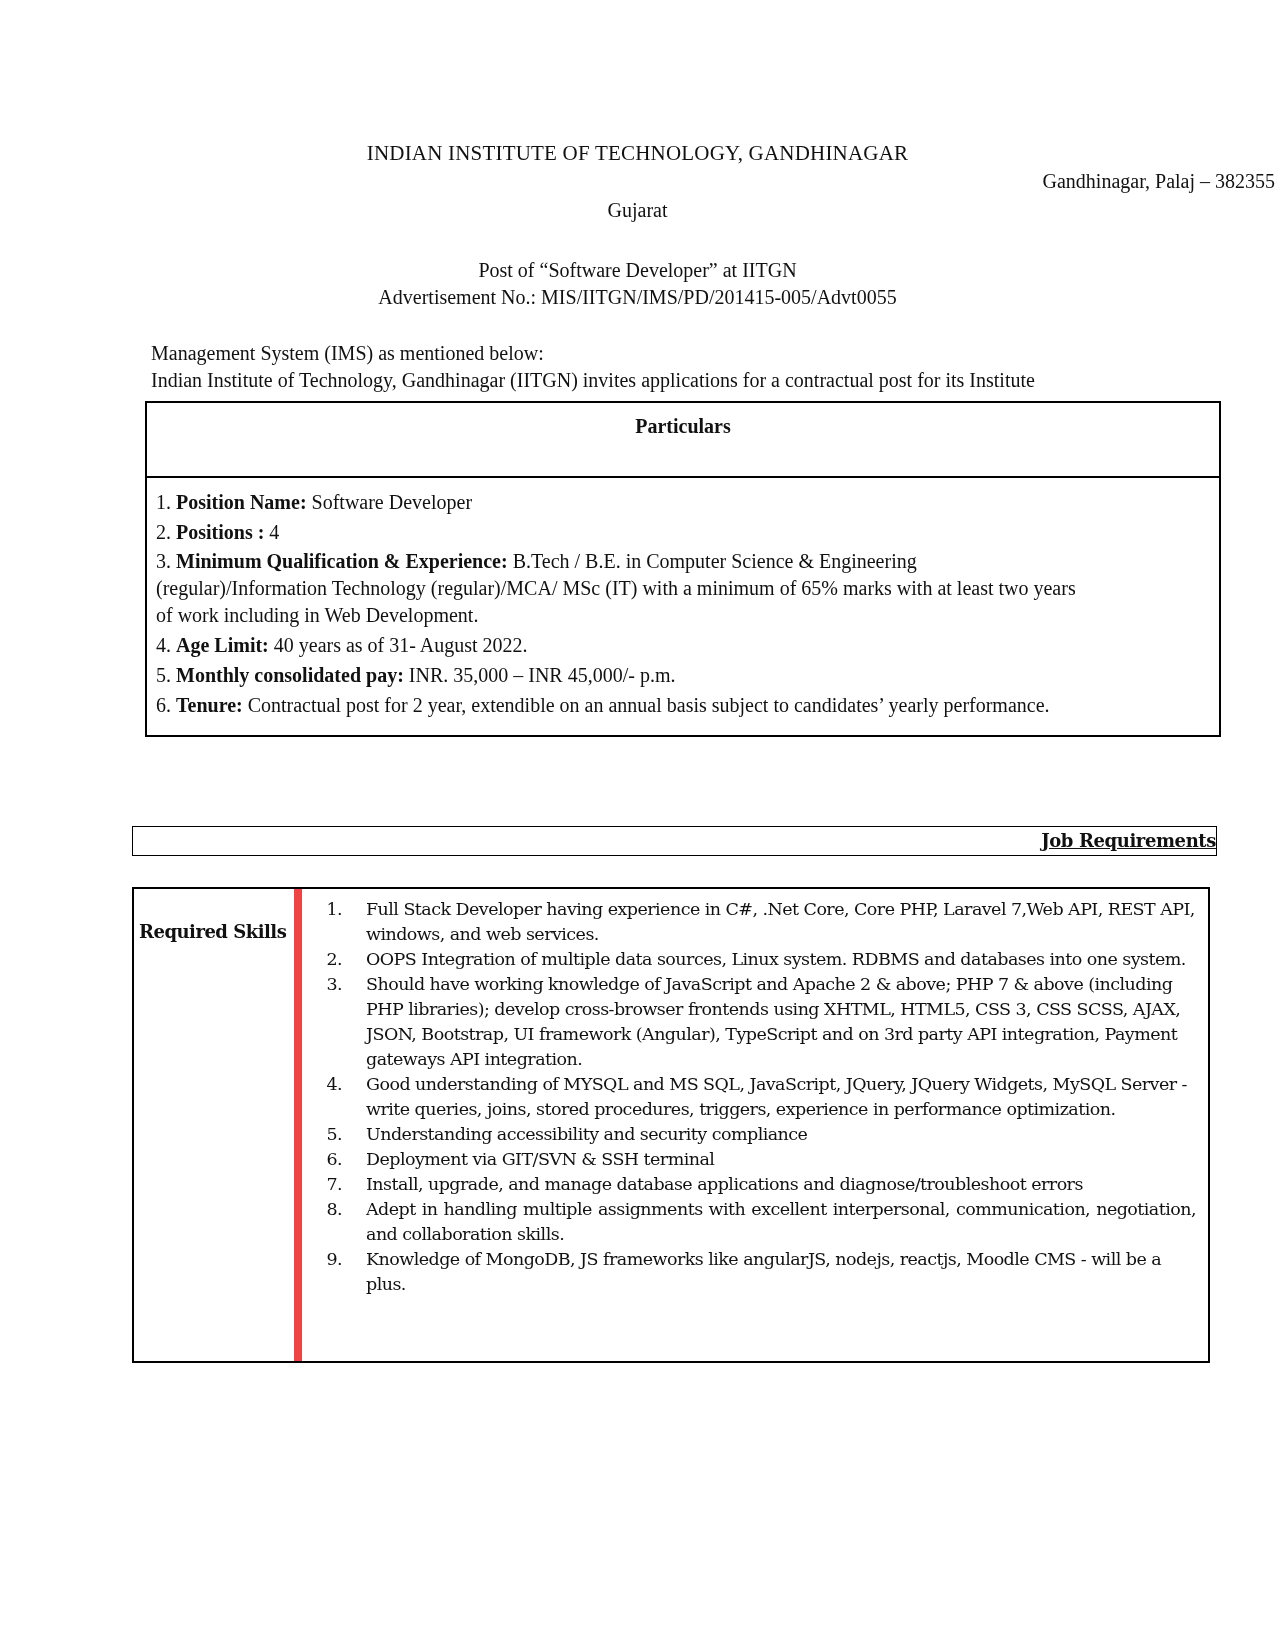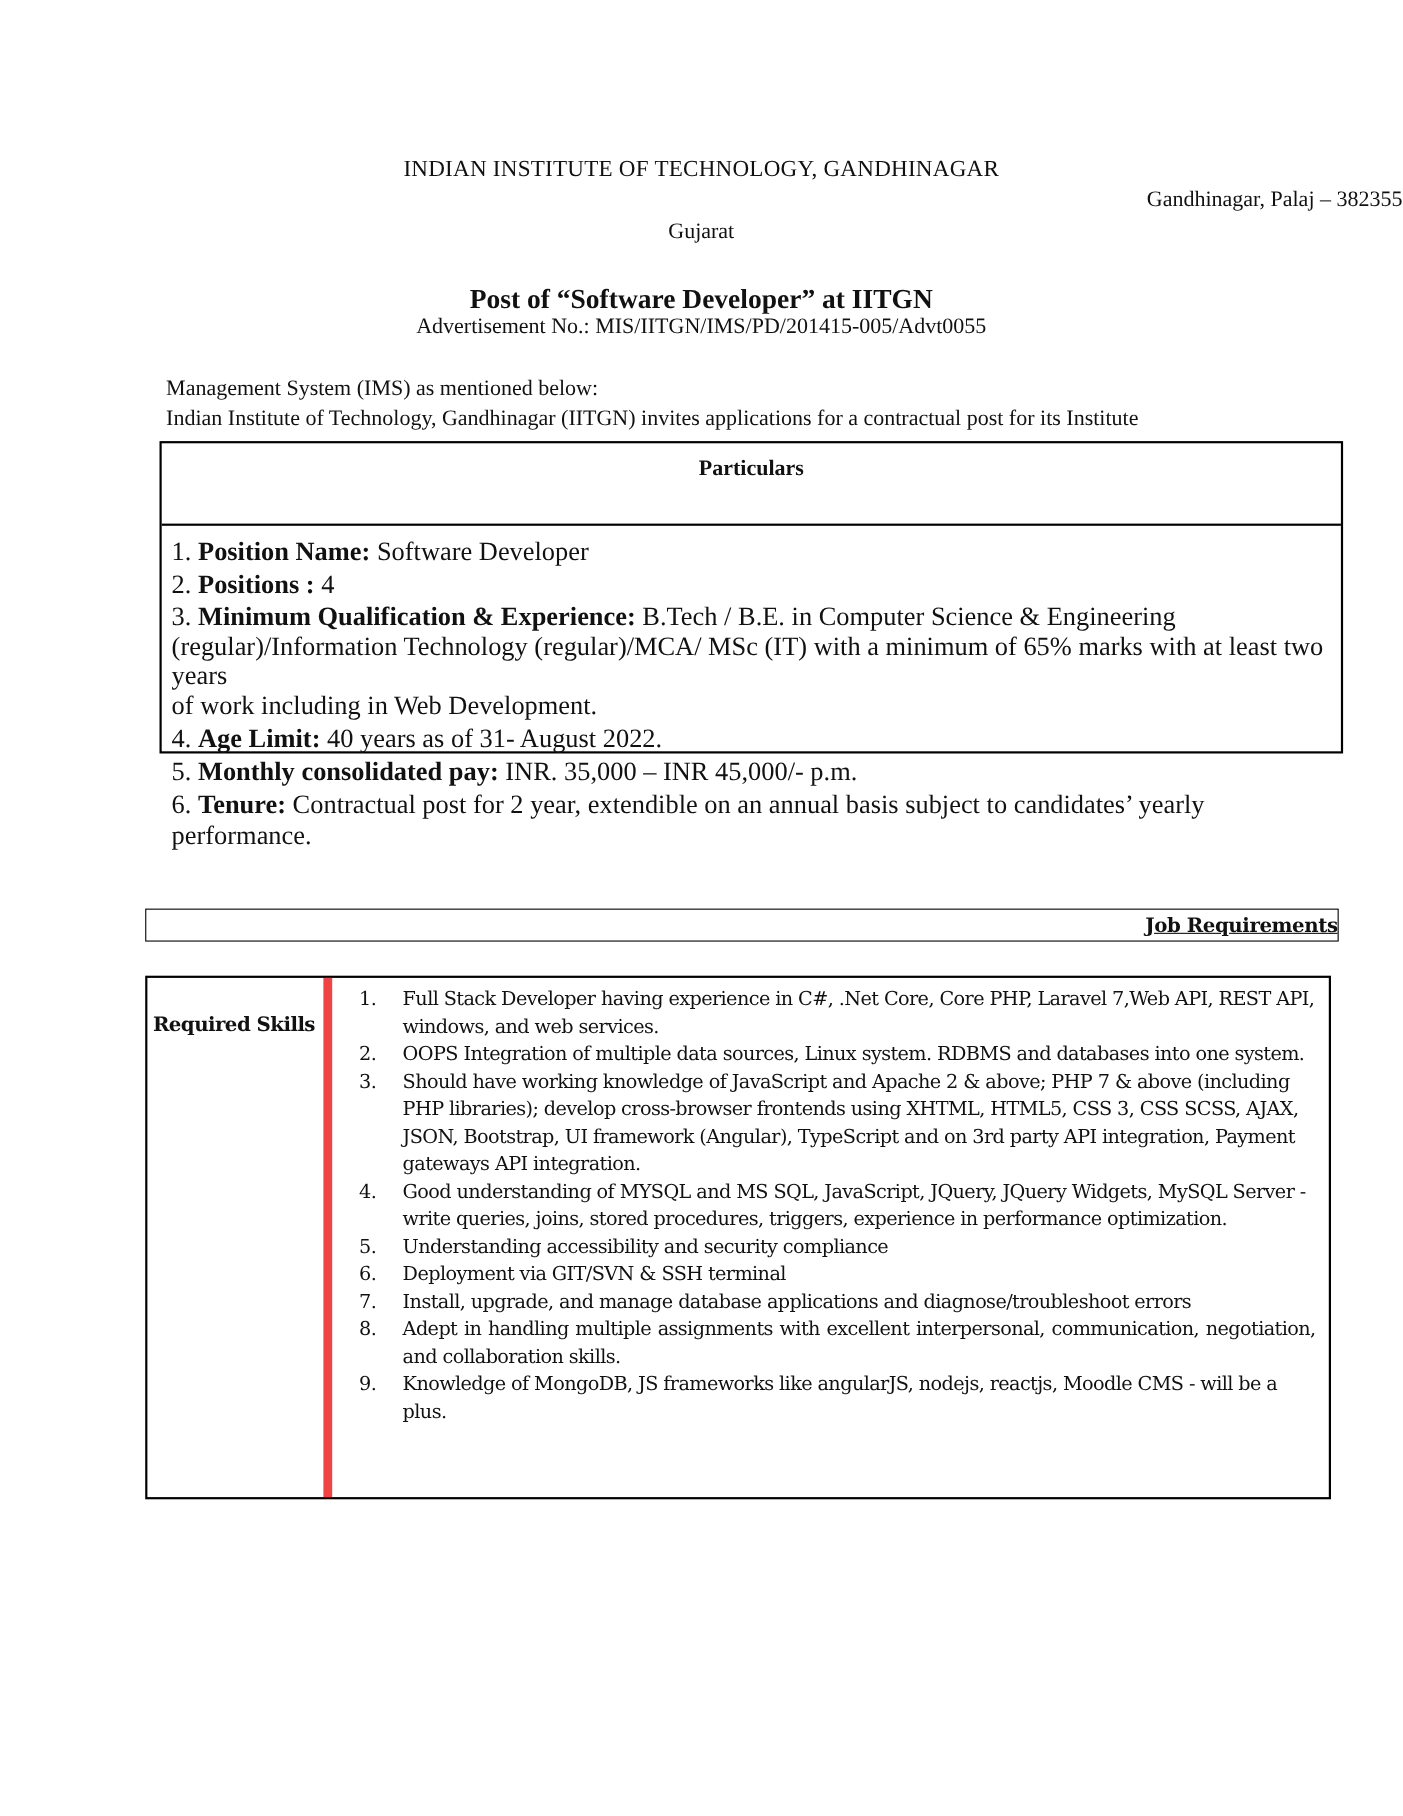--- a/index.html
+++ b/index.html
@@ -7,37 +7,37 @@
       width: 1275px; height: 1651px; position: relative; overflow: hidden;
       color: #111111;
       font-family: "Liberation Serif", "DejaVu Serif", serif;
     }
     .abs { position: absolute; }
     .center { left: 0; width: 1275px; text-align: center; }
 
     .h-title { top: 141px; font-size: 21px; font-weight: normal; letter-spacing: 0.2px; }
     .h-addr  { top: 170px; font-size: 20px; text-align: right; }
     .h-state { top: 199px; font-size: 20px; }
-    .h-post  { top: 259px; font-size: 25px; font-weight: bold; }
+    .h-post  { top: 259px; font-size: 20px; font-weight: normal; }
     .h-advt  { top: 286px; font-size: 20px; }
 
     .intro {
       left: 151px; top: 340px; width: 1060px;
       font-size: 20px; line-height: 27px;
     }
 
     .particulars {
-      left: 145px; top: 401px; width: 1076px; height: 284px;
+      left: 145px; top: 401px; width: 1076px; height: 336px;
       border: 2px solid #000; box-sizing: border-box;
     }
     .particulars .p-head {
       height: 75px; border-bottom: 2px solid #000; box-sizing: border-box;
       text-align: center; font-weight: bold; font-size: 20px; padding-top: 12px;
     }
-    .particulars .p-body { padding: 10px 16px 0 9px; font-size: 24px; }
+    .particulars .p-body { padding: 10px 16px 0 9px; font-size: 20px; }
     .p-row { line-height: 28px; margin-bottom: 2px; }
     .p-row b { font-weight: bold; }
     .p-row.multi { line-height: 27px; }
 
     .jr-box {
       left: 132px; top: 826px; width: 1085px; height: 30px;
       border: 1.5px solid #000; box-sizing: border-box;
       text-align: right; font-size: 20px; font-weight: bold;
       font-family: "DejaVu Serif", "Liberation Serif", serif;
       line-height: 27px;

